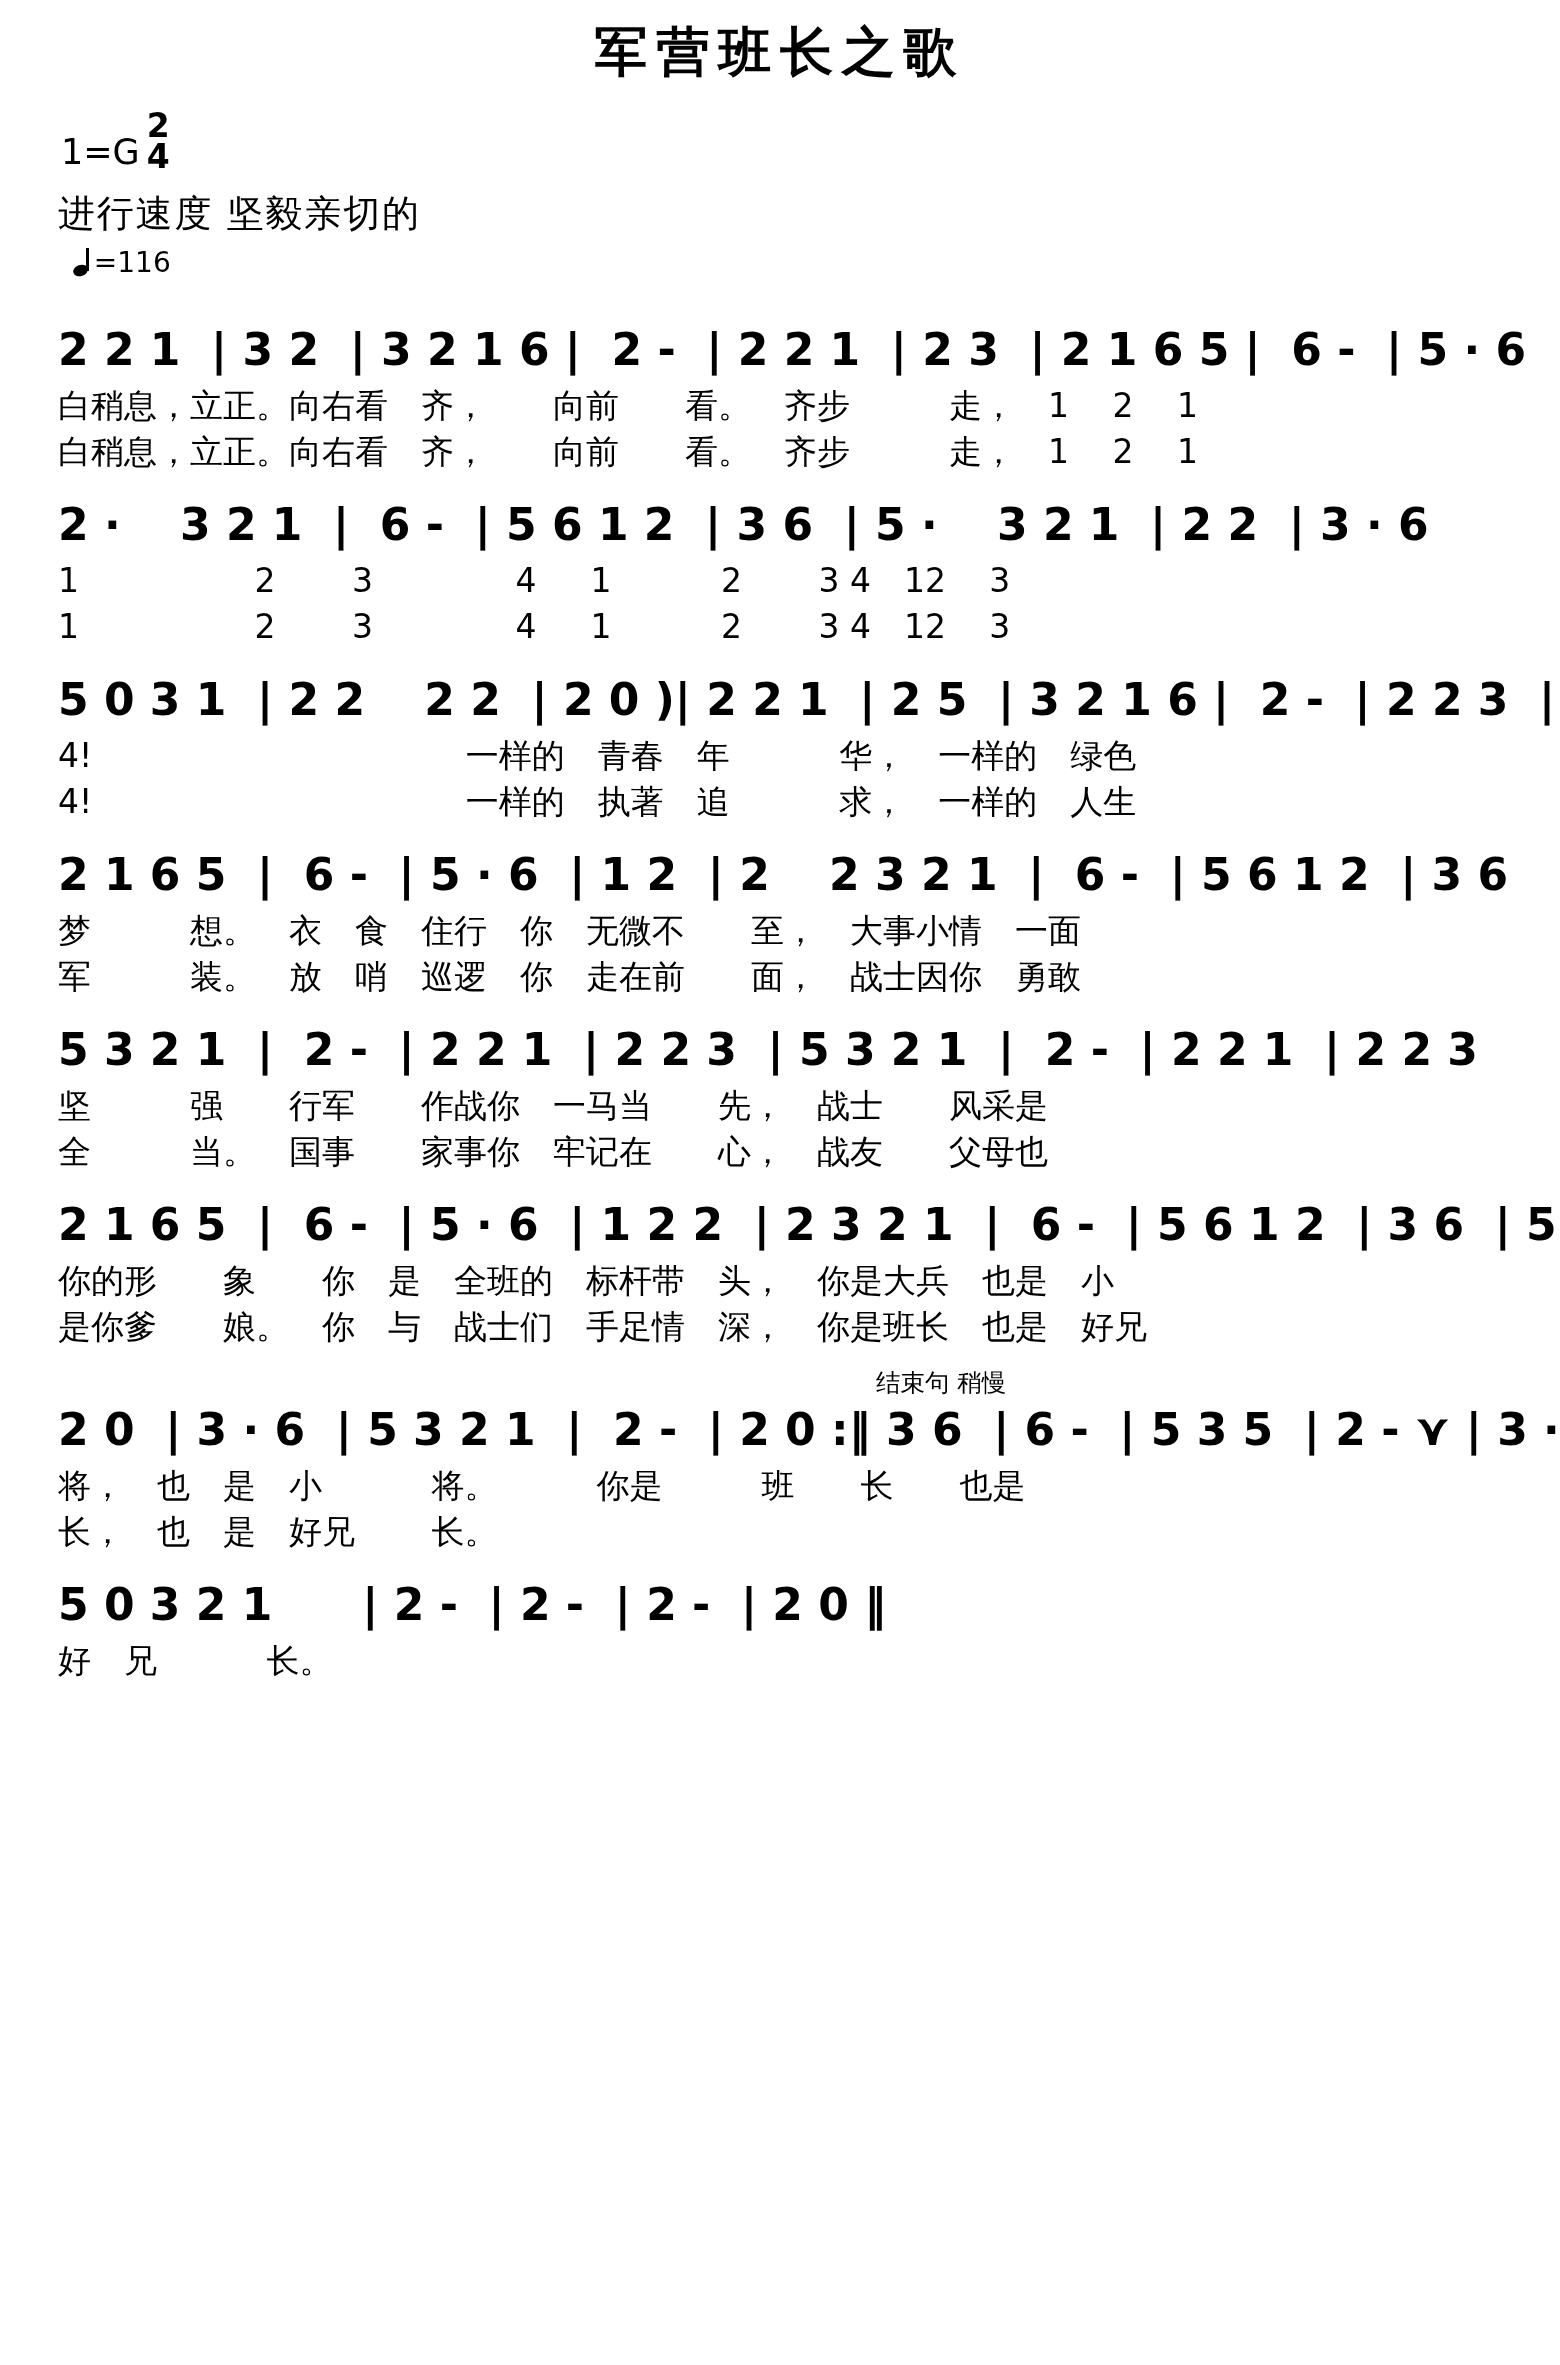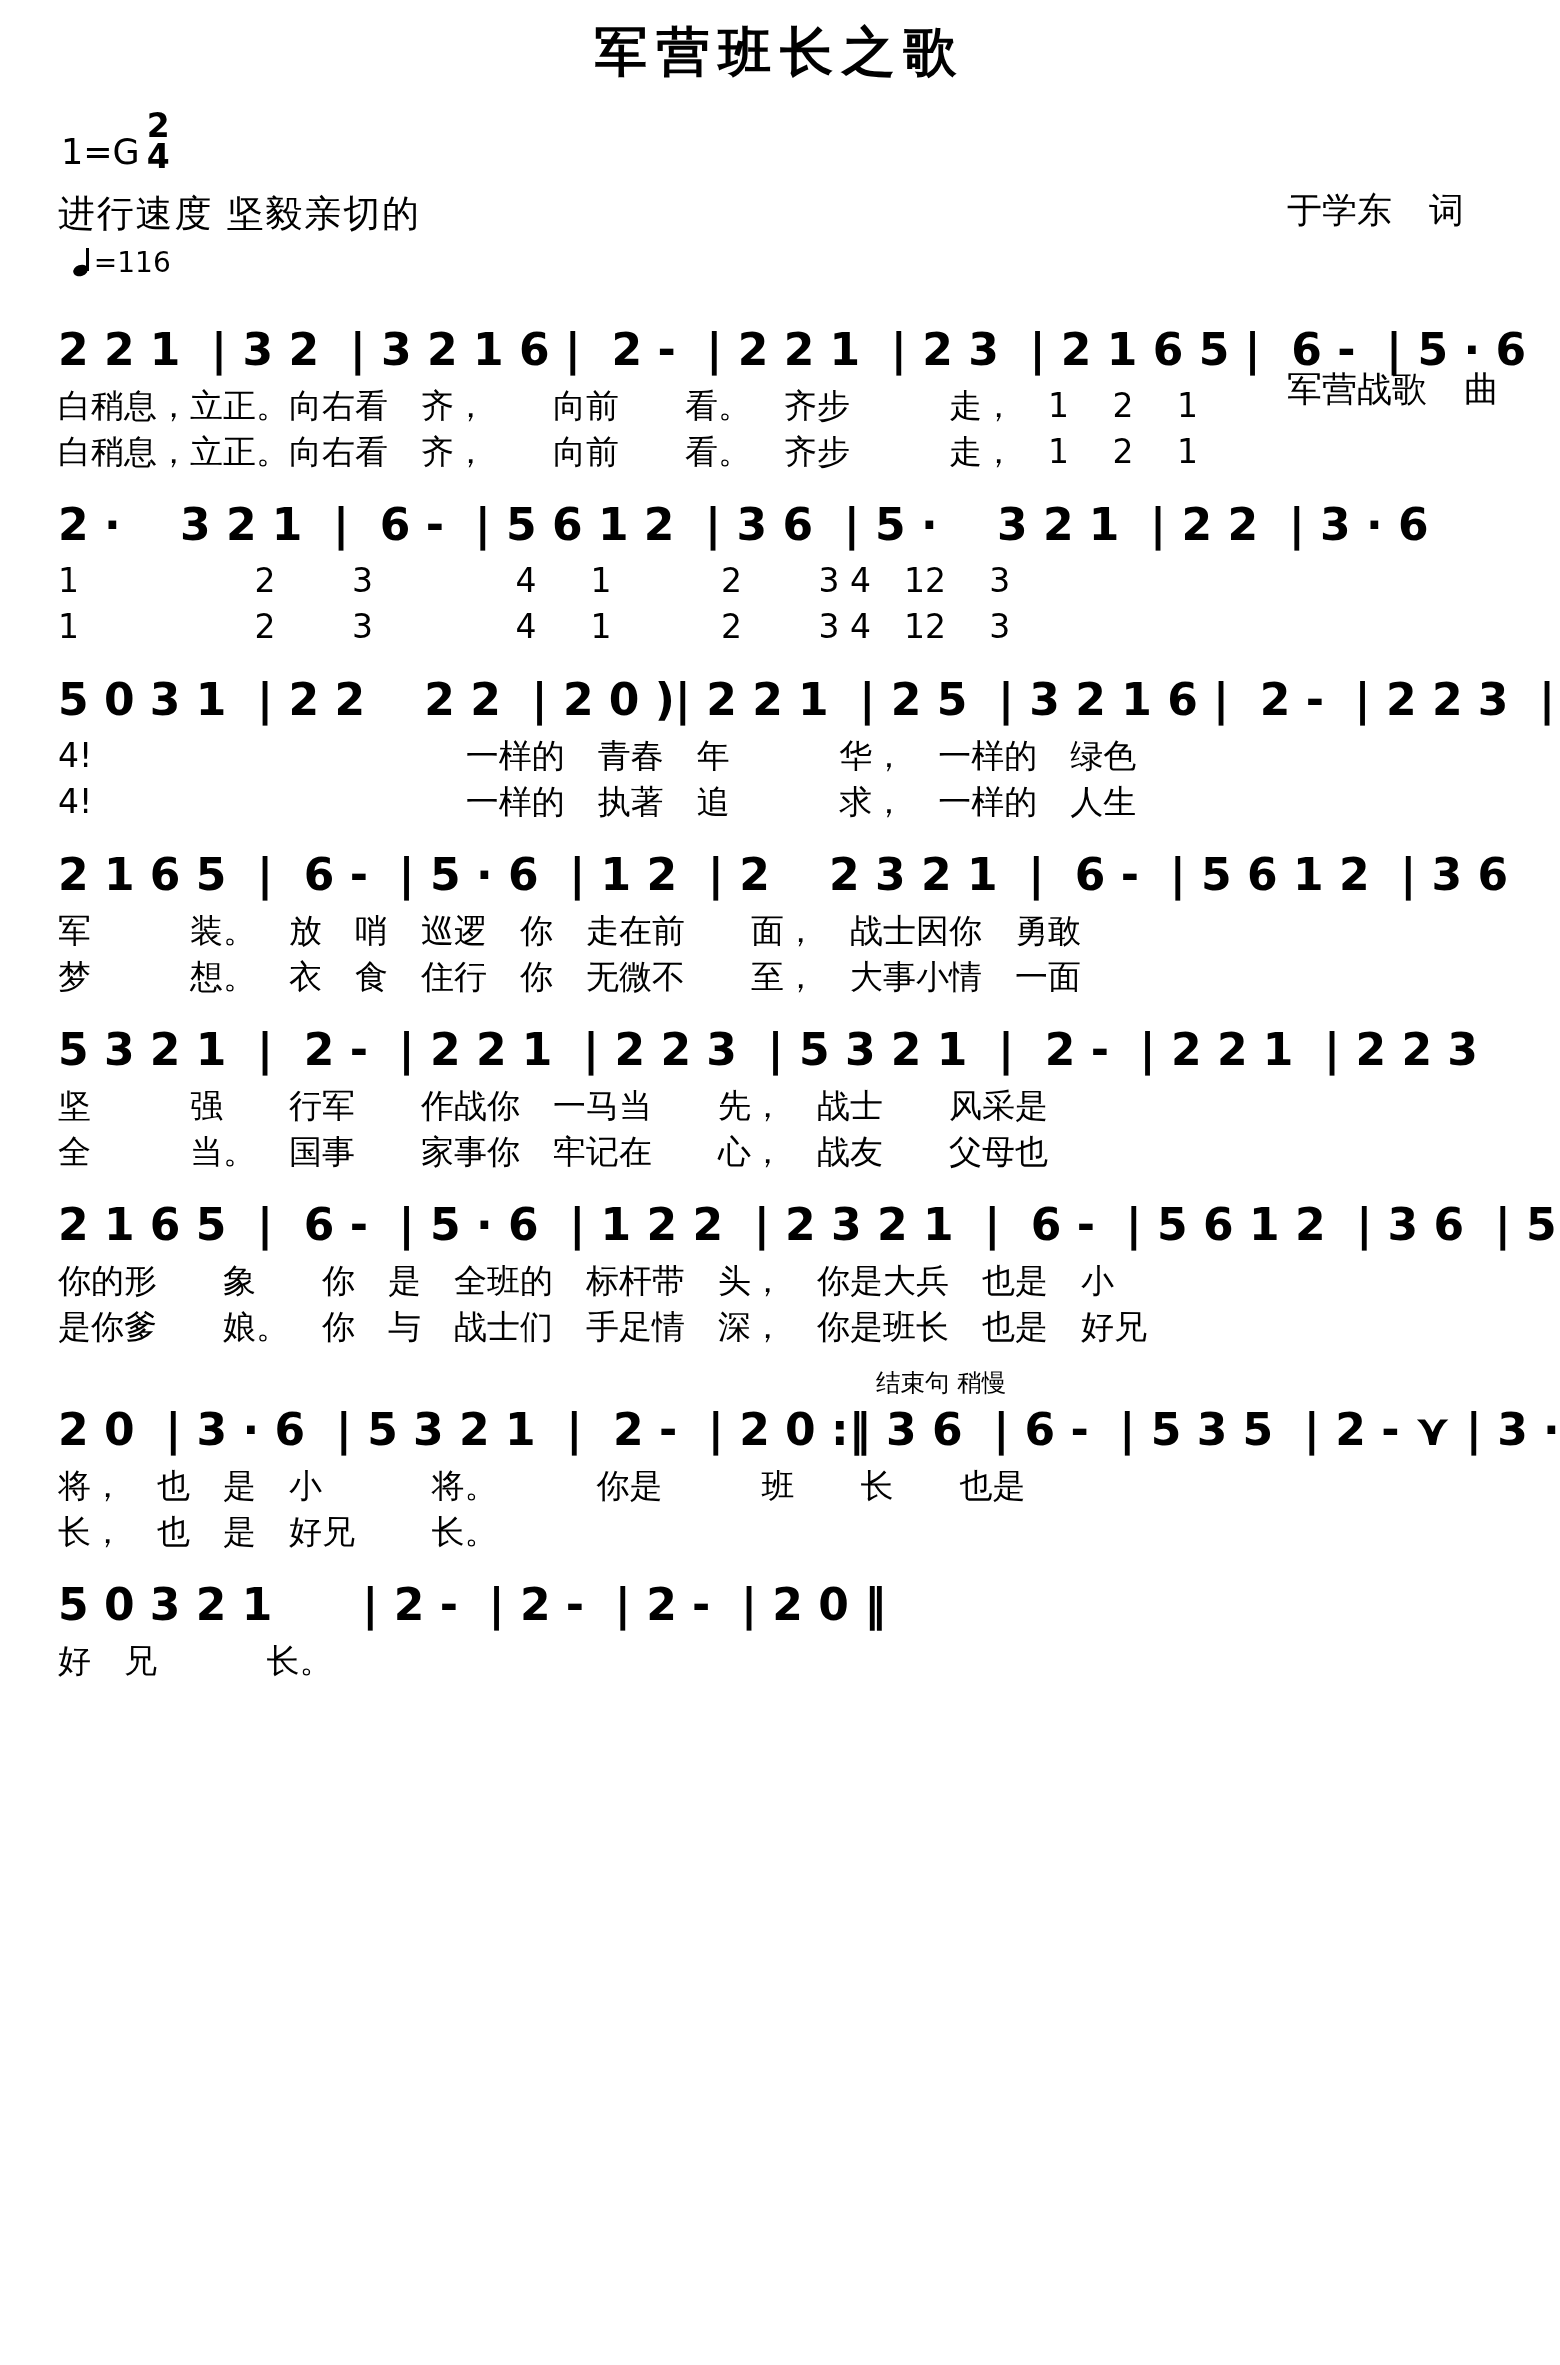--- a/index.html
+++ b/index.html
@@ -164,28 +164,20 @@
       <span class="frac">
         <span class="num">2</span>
         <span class="den">4</span>
       </span>
     </div>
     <div class="tempo-text">进行速度  坚毅亲切的</div>
     <div class="tempo-mark">
       <span class="note-glyph"></span>
       <span>=116</span>
     </div>
-    <div class="credits">
-      <div class="row">
-        <span>于学东</span><span class="role">词</span>
-      </div>
-      <div class="row">
-        <span>军营战歌</span><span class="role">曲</span>
-      </div>
-    </div>
   </div>
 
   <div class="system">
     <div class="notes-line">2 2 1  | 3 2  | 3 2 1 6 |  2 -  | 2 2 1  | 2 3  | 2 1 6 5 |  6 -  | 5 · 6  | 1 2</div>
     <div class="lyric-line">白稍息，立正。向右看　齐，　　向前　　看。　齐步　　　走，　1　 2　 1</div>
     <div class="lyric-line">白稍息，立正。向右看　齐，　　向前　　看。　齐步　　　走，　1　 2　 1</div>
   </div>
 
   <div class="system">
     <div class="notes-line">2 ·　 3 2 1  |  6 -  | 5 6 1 2  | 3 6  | 5 ·　 3 2 1  | 2 2  | 3 · 6</div>
@@ -194,22 +186,22 @@
   </div>
 
   <div class="system">
     <div class="notes-line">5 0 3 1  | 2 2　 2 2  | 2 0 )| 2 2 1  | 2 5  | 3 2 1 6 |  2 -  | 2 2 3  | 2 1</div>
     <div class="lyric-line">4!　　　　　　　　　　　 一样的　青春　年　　　 华，　一样的　绿色</div>
     <div class="lyric-line">4!　　　　　　　　　　　 一样的　执著　追　　　 求，　一样的　人生</div>
   </div>
 
   <div class="system">
     <div class="notes-line">2 1 6 5  |  6 -  | 5 · 6  | 1 2  | 2　 2 3 2 1  |  6 -  | 5 6 1 2  | 3 6</div>
+    <div class="lyric-line">梦　　　想。　衣　食　住行　你　无微不　　至，　大事小情　一面</div>
     <div class="lyric-line">军　　　装。　放　哨　巡逻　你　走在前　　面，　战士因你　勇敢</div>
-    <div class="lyric-line">梦　　　想。　衣　食　住行　你　无微不　　至，　大事小情　一面</div>
   </div>
 
   <div class="system">
     <div class="notes-line">5 3 2 1  |  2 -  | 2 2 1  | 2 2 3  | 5 3 2 1  |  2 -  | 2 2 1  | 2 2 3</div>
     <div class="lyric-line">坚　　　强　　行军　　作战你　一马当　　先，　战士　　风采是</div>
     <div class="lyric-line">全　　　当。　国事　　家事你　牢记在　　心，　战友　　父母也</div>
   </div>
 
   <div class="system">
     <div class="notes-line">2 1 6 5  |  6 -  | 5 · 6  | 1 2 2  | 2 3 2 1  |  6 -  | 5 6 1 2  | 3 6  | 5 3 1</div>

